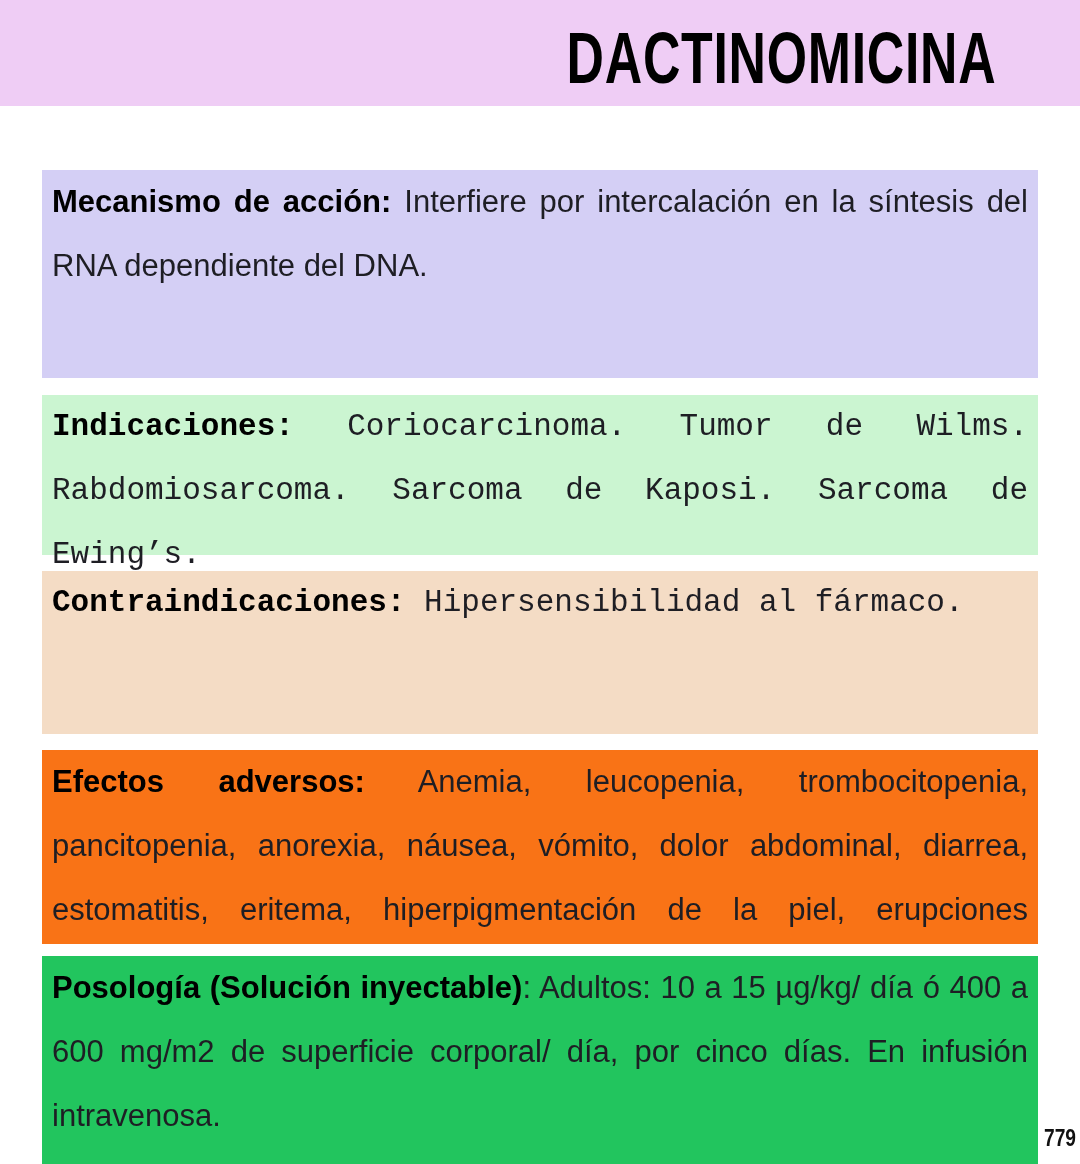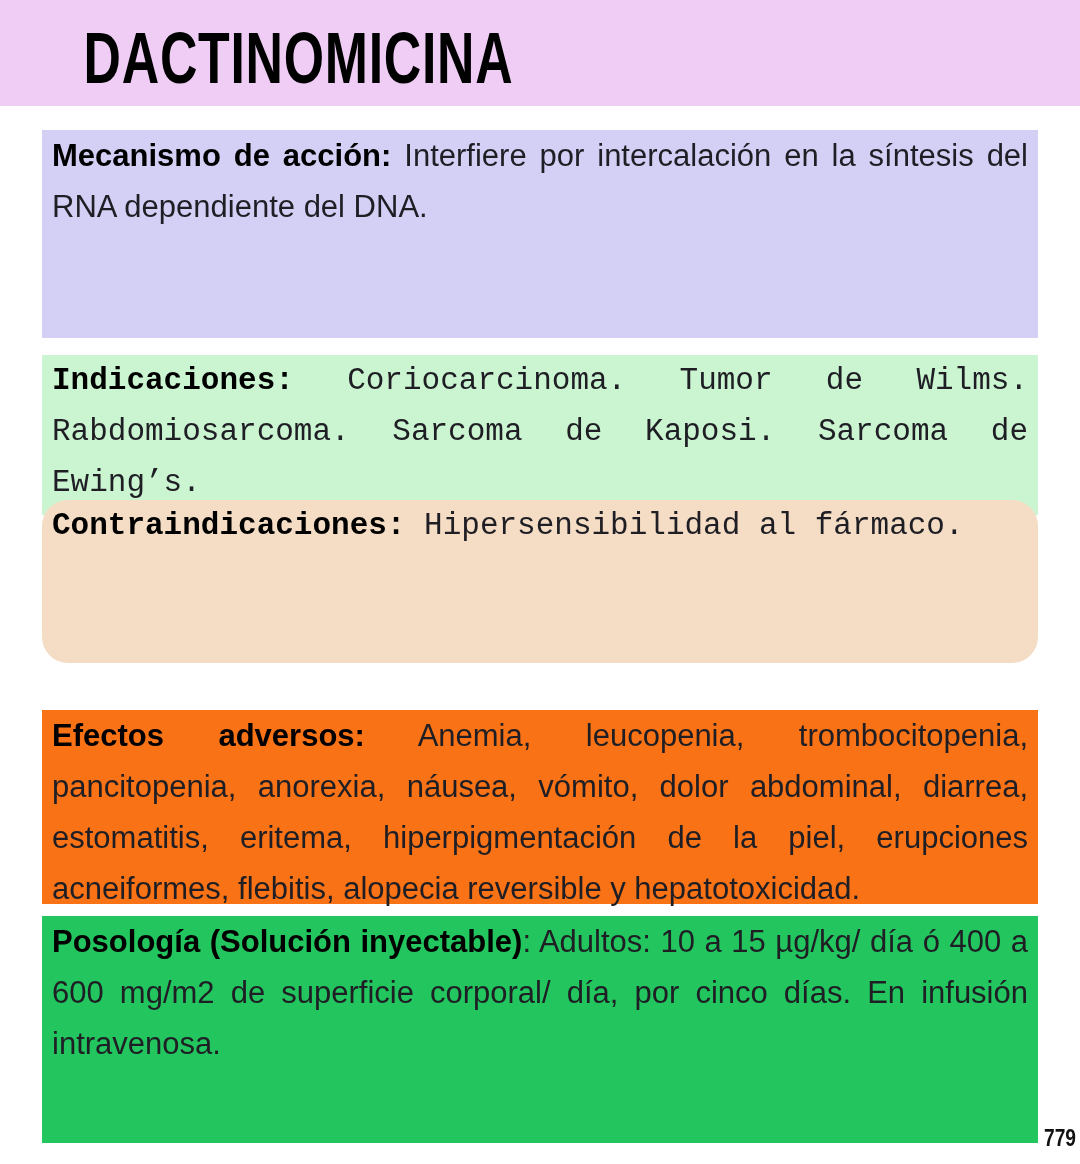--- a/index.html
+++ b/index.html
@@ -1,27 +1,27 @@
 <!DOCTYPE html>
 <html><head>
 <meta charset="utf-8">
 <style>
   html, body { margin:0; padding:0; }
   body { width:1080px; height:1164px; background:#ffffff; position:relative; overflow:hidden;
          font-family:"Liberation Sans", sans-serif; color:#1e1e24; }
   .header { position:absolute; left:0; top:0; width:1080px; height:106px; background:#efcdf5;
-            display:flex; align-items:center; justify-content:flex-start; }
+            display:flex; align-items:center; justify-content:flex-end; }
   .title { font-family:"Liberation Sans", sans-serif; font-weight:bold; font-size:72px;
            transform:scaleX(0.72); letter-spacing:1px; color:#000; margin-top:10px; }
   .box { position:absolute; left:42px; width:996px; box-sizing:border-box; padding:0 10px 0 10px;
-         font-size:31px; line-height:51px; text-align:justify; }
+         font-size:31px; line-height:64px; text-align:justify;margin-top:40px; }
   .box .lbl { font-weight:bold; color:#000; }
   .b1 { top:130px; height:208px; background:#d4cff5; }
   .b2 { top:355px; height:160px; background:#cbf5d1; }
-  .b3 { top:500px; height:163px; background:#f4dcc5;border-radius:26px; }
+  .b3 { top:531px; height:163px; background:#f4dcc5; }
   .b4 { top:710px; height:194px; background:#f97316; }
   .b5 { top:916px; height:227px; background:#22c55e; }
   .narrow { font-family:"Liberation Sans Narrow","Liberation Sans", sans-serif; }
   .b2 p, .b3 p { margin:0;font-family:Liberation Mono, monospace; }
   p { margin:0; }
   .pagenum { position:absolute; right:4px; top:1124px; font-weight:bold; font-size:24px;
              transform:scaleX(0.8); transform-origin:right; color:#111; }
 </style>
 </head>
 <body>

